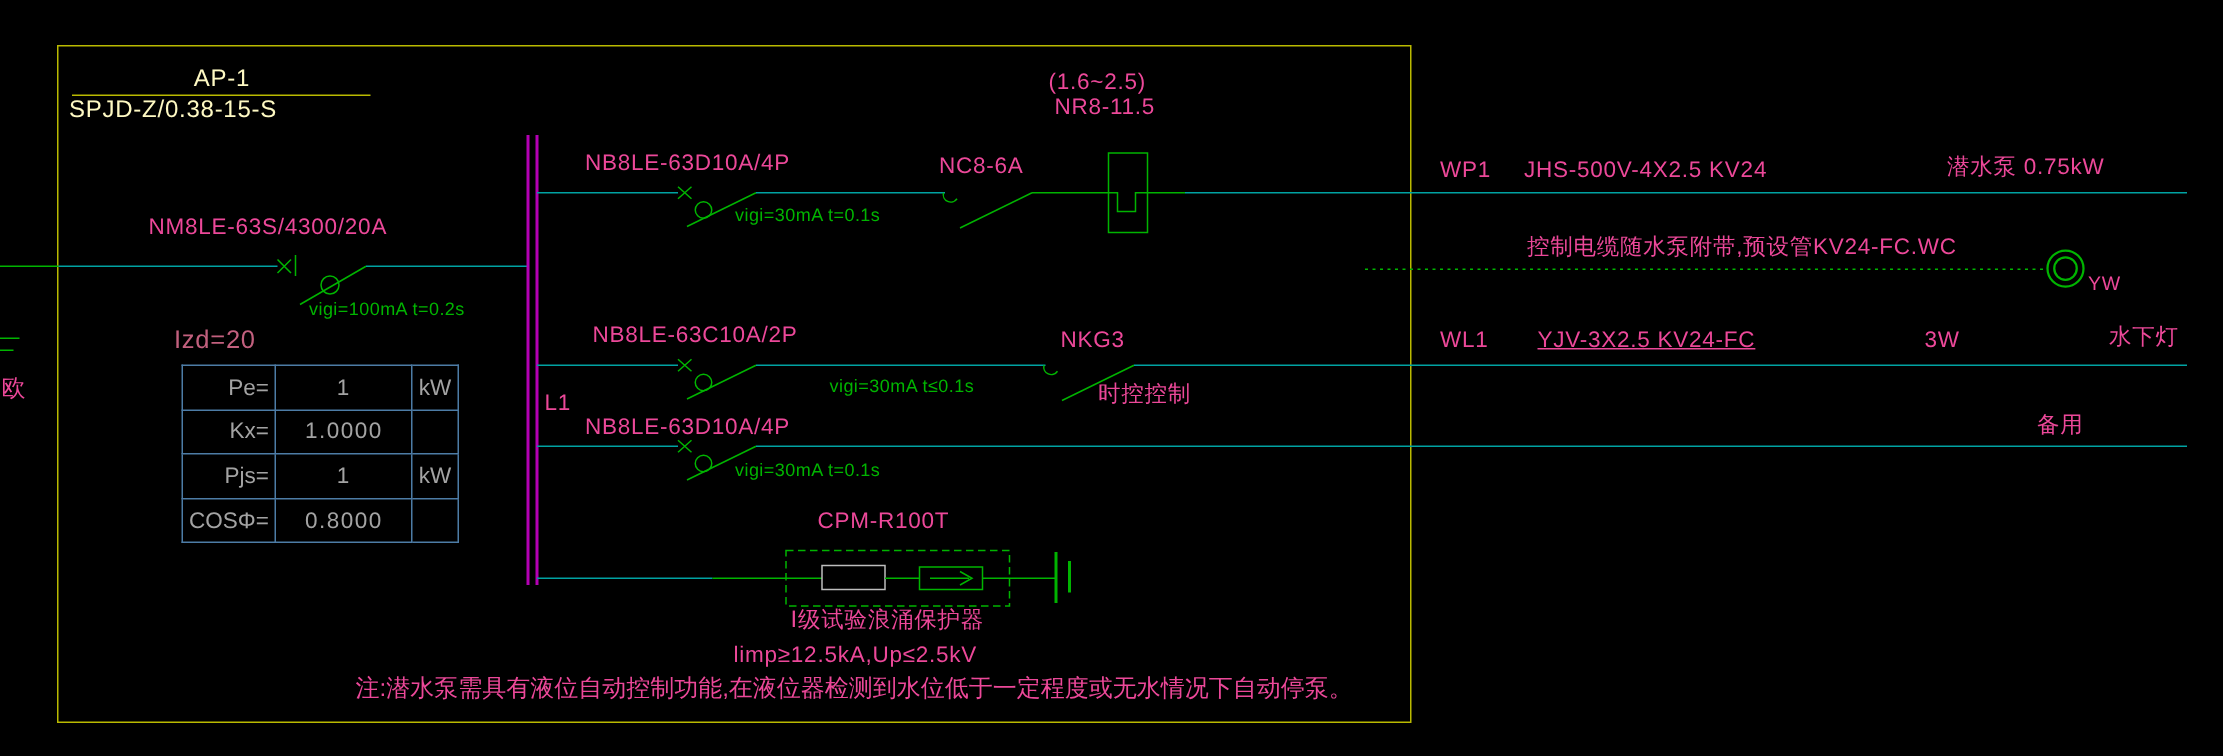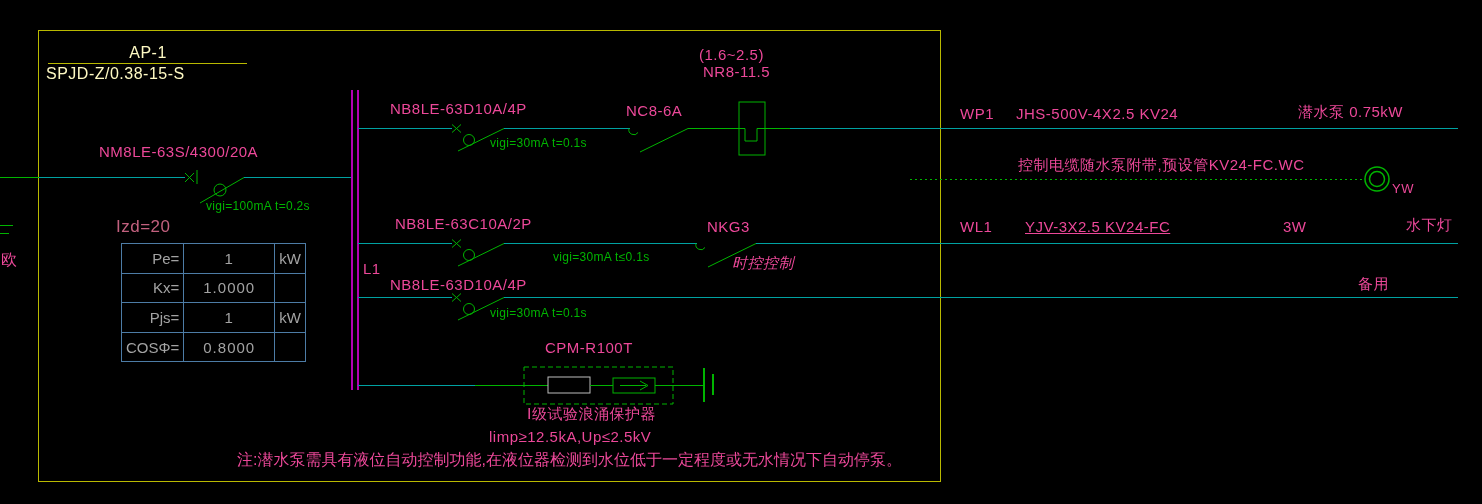--- a/index.html
+++ b/index.html
@@ -155,21 +155,21 @@
   <div class="t" style="left:1016px;top:105px;">JHS-500V-4X2.5 KV24</div>
   <div class="t" style="left:1298px;top:103px;">潜水泵 0.75kW</div>
 
   <div class="t" style="left:1018px;top:156px;">控制电缆随水泵附带,预设管KV24-FC.WC</div>
   <div class="t small-t" style="left:1392px;top:180px;">YW</div>
 
   <div class="t" style="left:363px;top:215px;margin-top:45px;">L1</div>
   <div class="t" style="left:395px;top:215px;">NB8LE-63C10A/2P</div>
   <div class="t green-t" style="left:528px;top:248px;margin-left:25px;">vigi=30mA t≤0.1s</div>
   <div class="t" style="left:707px;top:218px;">NKG3</div>
-  <div class="t" style="left:732px;top:254px;font-style:italic;">时控控制</div>
+  <div class="t" style="left:732px;top:254px;">时控控制</div>
   <div class="t" style="left:960px;top:218px;">WL1</div>
   <div class="t" style="left:1025px;top:218px;text-decoration:underline;">YJV-3X2.5 KV24-FC</div>
   <div class="t" style="left:1283px;top:218px;">3W</div>
   <div class="t" style="left:1406px;top:216px;">水下灯</div>
 
   <div class="t" style="left:390px;top:276px;">NB8LE-63D10A/4P</div>
   <div class="t green-t" style="left:490px;top:304px;">vigi=30mA t=0.1s</div>
   <div class="t" style="left:1358px;top:275px;">备用</div>
 
   <div class="t" style="left:545px;top:339px;">CPM-R100T</div>

